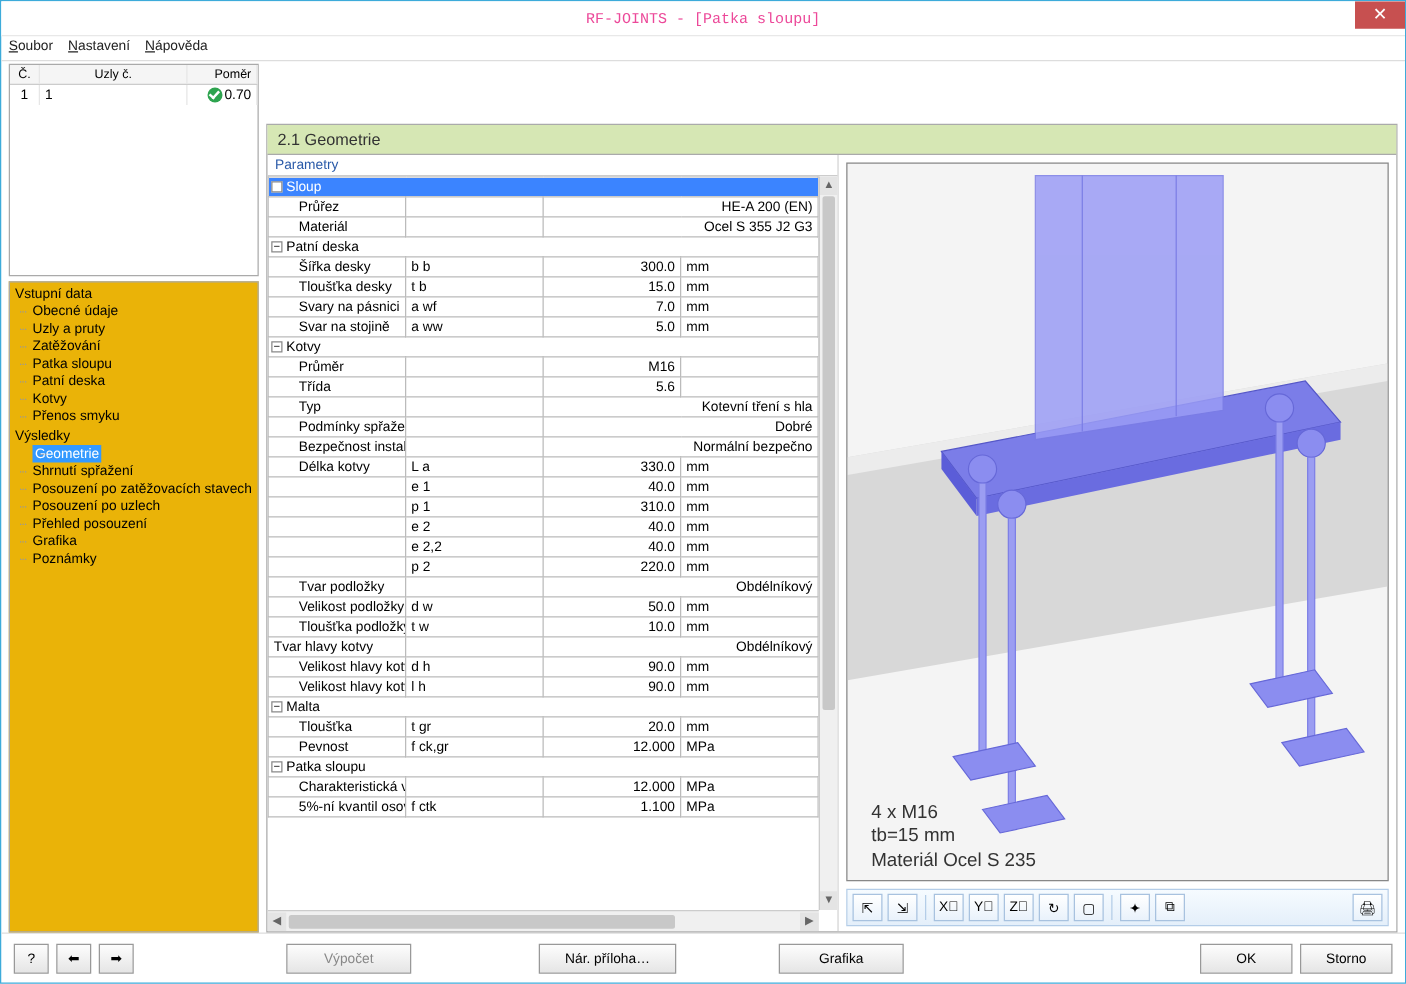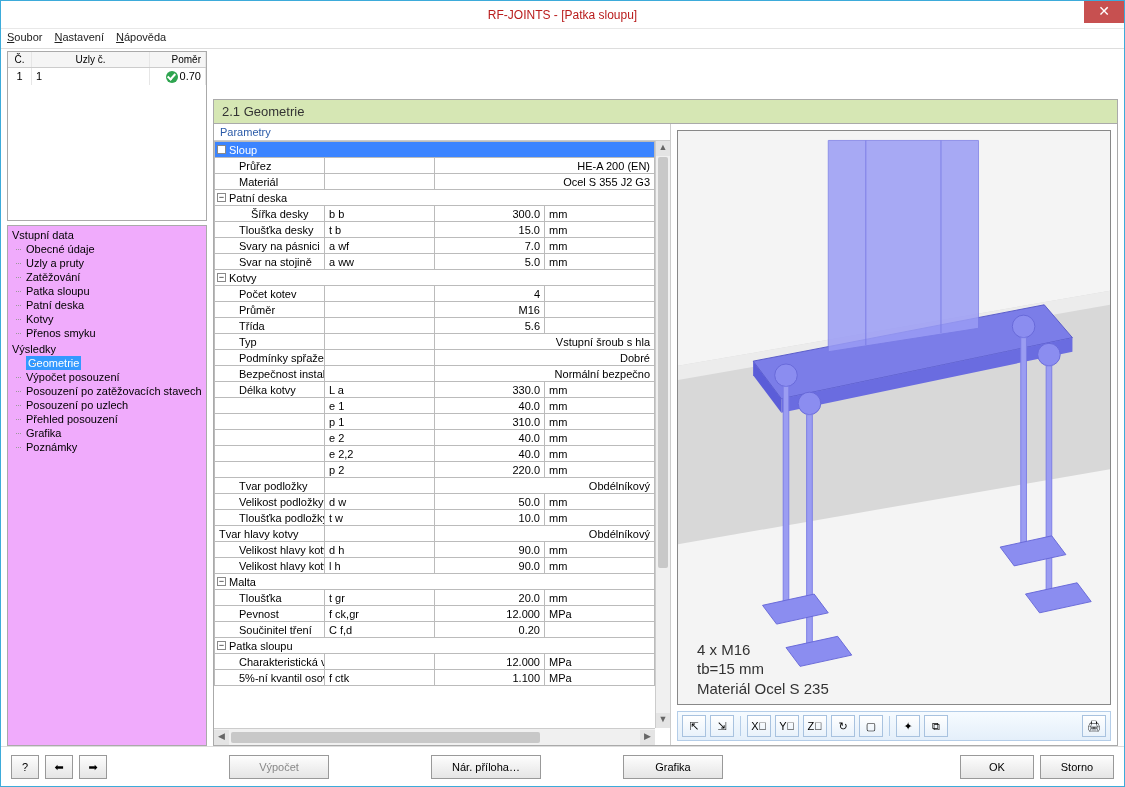--- a/index.html
+++ b/index.html
@@ -16,22 +16,23 @@
   .titlebar {
     height: 28px;
     background: #fff;
     display: flex;
     align-items: center;
     justify-content: center;
     position: relative;
     border-bottom: 1px solid #e8e8e8;
   }
   .titlebar .title {
-    color: #b91c1c;
+    color: #ec4899;
     font-size: 12px;
+    font-family: Liberation Mono, monospace;
   }
   .close-btn {
     position: absolute;
     right: 0;
     top: 0;
     width: 40px;
     height: 22px;
     background: #c75050;
     color: #fff;
     text-align: center;
@@ -92,21 +93,21 @@
     position: absolute;
     left: 3px; top: 1px;
     width: 3px; height: 6px;
     border: solid #fff;
     border-width: 0 2px 2px 0;
     transform: rotate(42deg);
   }
   .tree {
     border: 1px solid #aaa;
     flex: 1;
-    background: #f0abfc;
+    background: #eab308;
     padding: 2px;
     overflow: auto;
   }
   .tree-group { margin-bottom: 2px; }
   .tree-group > span { display: block; padding: 1px 2px; }
   .tree-item {
     padding: 1px 2px 1px 16px;
     position: relative;
     cursor: default;
   }
@@ -311,21 +312,21 @@
         <div class="tree-item">Patka sloupu</div>
         <div class="tree-item">Patní deska</div>
         <div class="tree-item">Kotvy</div>
         <div class="tree-item">Přenos smyku</div>
       </div>
       <div class="tree-group">
         <span>Výsledky</span>
         <div style="padding-left:16px; position:relative;">
           <span class="tree-item selected" style="padding-left:2px;">Geometrie</span>
         </div>
-        <div class="tree-item">Výpočet posouzení</div>
+        <div class="tree-item">Shrnutí spřažení</div>
         <div class="tree-item">Posouzení po zatěžovacích stavech</div>
         <div class="tree-item">Posouzení po uzlech</div>
         <div class="tree-item">Přehled posouzení</div>
         <div class="tree-item">Grafika</div>
         <div class="tree-item">Poznámky</div>
       </div>
     </div>
   </div>
 
   <div class="main-col">
@@ -348,21 +349,21 @@
             <tr>
                   <td class="lbl" style="padding-left:24px">Materiál</td>
                   <td class="sym"></td>
                   <td class="val" colspan="2">Ocel S 355 J2 G3</td>
                 </tr>
 
             <tr class="grp">
                   <td class="lbl" colspan="4"><span class="expander">−</span><span>Patní deska</span></td>
                 </tr>
             <tr>
-                  <td class="lbl" style="padding-left:36px">Šířka desky</td>
+                  <td class="lbl" style="padding-left:24px">Šířka desky</td>
                   <td class="sym">b b</td>
                   <td class="val">300.0</td>
                   <td class="un">mm</td>
                 </tr>
             <tr>
                   <td class="lbl" style="padding-left:24px">Tloušťka desky</td>
                   <td class="sym">t b</td>
                   <td class="val">15.0</td>
                   <td class="un">mm</td>
                 </tr>
@@ -376,41 +377,35 @@
                   <td class="lbl" style="padding-left:24px">Svar na stojině</td>
                   <td class="sym">a ww</td>
                   <td class="val">5.0</td>
                   <td class="un">mm</td>
                 </tr>
 
             <tr class="grp">
                   <td class="lbl" colspan="4"><span class="expander">−</span><span>Kotvy</span></td>
                 </tr>
             <tr>
-                  <td class="lbl" style="padding-left:24px">Počet kotev</td>
-                  <td class="sym"></td>
-                  <td class="val">4</td>
-                  <td class="un"></td>
-                </tr>
-            <tr>
                   <td class="lbl" style="padding-left:24px">Průměr</td>
                   <td class="sym"></td>
                   <td class="val">M16</td>
                   <td class="un"></td>
                 </tr>
             <tr>
                   <td class="lbl" style="padding-left:24px">Třída</td>
                   <td class="sym"></td>
                   <td class="val">5.6</td>
                   <td class="un"></td>
                 </tr>
             <tr>
                   <td class="lbl" style="padding-left:24px">Typ</td>
                   <td class="sym"></td>
-                  <td class="val" colspan="2">Vstupní šroub s hla</td>
+                  <td class="val" colspan="2">Kotevní tření s hla</td>
                 </tr>
             <tr>
                   <td class="lbl" style="padding-left:24px">Podmínky spřažení</td>
                   <td class="sym"></td>
                   <td class="val" colspan="2">Dobré</td>
                 </tr>
             <tr>
                   <td class="lbl" style="padding-left:24px">Bezpečnost instalace</td>
                   <td class="sym"></td>
                   <td class="val" colspan="2">Normální bezpečno</td>
@@ -493,26 +488,20 @@
                   <td class="lbl" style="padding-left:24px">Tloušťka</td>
                   <td class="sym">t gr</td>
                   <td class="val">20.0</td>
                   <td class="un">mm</td>
                 </tr>
             <tr>
                   <td class="lbl" style="padding-left:24px">Pevnost</td>
                   <td class="sym">f ck,gr</td>
                   <td class="val">12.000</td>
                   <td class="un">MPa</td>
-                </tr>
-            <tr>
-                  <td class="lbl" style="padding-left:24px">Součinitel tření</td>
-                  <td class="sym">C f,d</td>
-                  <td class="val">0.20</td>
-                  <td class="un"></td>
                 </tr>
 
             <tr class="grp">
                   <td class="lbl" colspan="4"><span class="expander">−</span><span>Patka sloupu</span></td>
                 </tr>
             <tr>
                   <td class="lbl" style="padding-left:24px">Charakteristická válcová pevnost v tlaku</td>
                   <td class="sym"></td>
                   <td class="val">12.000</td>
                   <td class="un">MPa</td>

